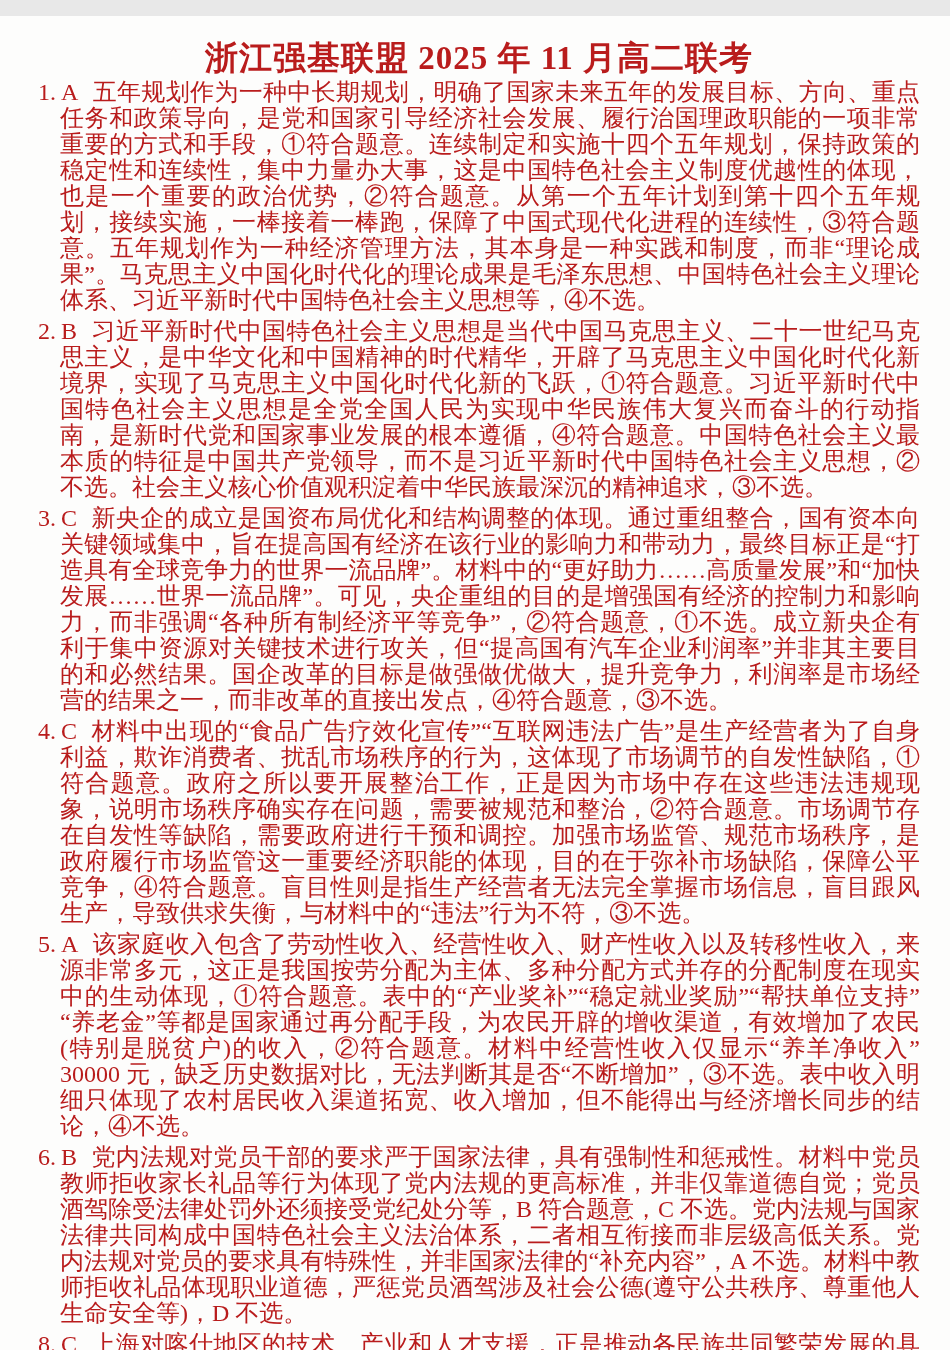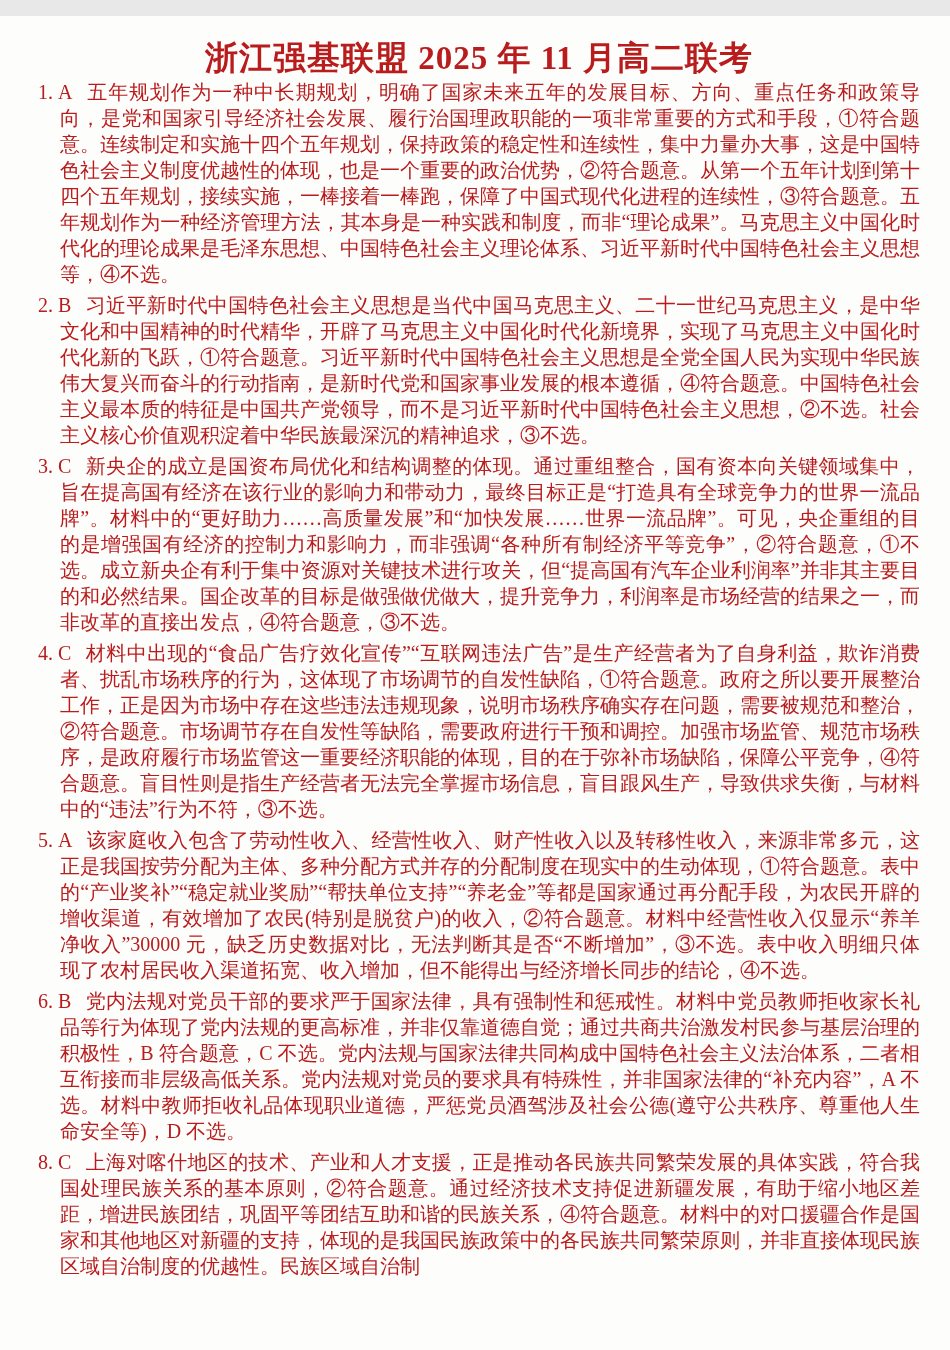--- a/index.html
+++ b/index.html
@@ -38,21 +38,21 @@
     letter-spacing: 2px;
     line-height: 1.2;
   }
   .answer-list {
     flex: 0 0 auto;
   }
   .item {
     margin: 0 0 5px 0;
     padding-left: 22px;
     text-indent: -22px;
-    font-size: 20px;
+    font-size: 24px;
     line-height: 26px;
     text-align: justify;
   }
   .item .num {
     display: inline;
   }
   .item .ans {
     display: inline;
     margin-left: 5px;
     margin-right: 14px;
@@ -68,19 +68,19 @@
   <p class="item"><span class="num">1.</span><span class="ans">A</span><span class="txt">五年规划作为一种中长期规划，明确了国家未来五年的发展目标、方向、重点任务和政策导向，是党和国家引导经济社会发展、履行治国理政职能的一项非常重要的方式和手段，①符合题意。连续制定和实施十四个五年规划，保持政策的稳定性和连续性，集中力量办大事，这是中国特色社会主义制度优越性的体现，也是一个重要的政治优势，②符合题意。从第一个五年计划到第十四个五年规划，接续实施，一棒接着一棒跑，保障了中国式现代化进程的连续性，③符合题意。五年规划作为一种经济管理方法，其本身是一种实践和制度，而非“理论成果”。马克思主义中国化时代化的理论成果是毛泽东思想、中国特色社会主义理论体系、习近平新时代中国特色社会主义思想等，④不选。</span></p>
 
   <p class="item"><span class="num">2.</span><span class="ans">B</span><span class="txt">习近平新时代中国特色社会主义思想是当代中国马克思主义、二十一世纪马克思主义，是中华文化和中国精神的时代精华，开辟了马克思主义中国化时代化新境界，实现了马克思主义中国化时代化新的飞跃，①符合题意。习近平新时代中国特色社会主义思想是全党全国人民为实现中华民族伟大复兴而奋斗的行动指南，是新时代党和国家事业发展的根本遵循，④符合题意。中国特色社会主义最本质的特征是中国共产党领导，而不是习近平新时代中国特色社会主义思想，②不选。社会主义核心价值观积淀着中华民族最深沉的精神追求，③不选。</span></p>
 
   <p class="item"><span class="num">3.</span><span class="ans">C</span><span class="txt">新央企的成立是国资布局优化和结构调整的体现。通过重组整合，国有资本向关键领域集中，旨在提高国有经济在该行业的影响力和带动力，最终目标正是“打造具有全球竞争力的世界一流品牌”。材料中的“更好助力……高质量发展”和“加快发展……世界一流品牌”。可见，央企重组的目的是增强国有经济的控制力和影响力，而非强调“各种所有制经济平等竞争”，②符合题意，①不选。成立新央企有利于集中资源对关键技术进行攻关，但“提高国有汽车企业利润率”并非其主要目的和必然结果。国企改革的目标是做强做优做大，提升竞争力，利润率是市场经营的结果之一，而非改革的直接出发点，④符合题意，③不选。</span></p>
 
   <p class="item"><span class="num">4.</span><span class="ans">C</span><span class="txt">材料中出现的“食品广告疗效化宣传”“互联网违法广告”是生产经营者为了自身利益，欺诈消费者、扰乱市场秩序的行为，这体现了市场调节的自发性缺陷，①符合题意。政府之所以要开展整治工作，正是因为市场中存在这些违法违规现象，说明市场秩序确实存在问题，需要被规范和整治，②符合题意。市场调节存在自发性等缺陷，需要政府进行干预和调控。加强市场监管、规范市场秩序，是政府履行市场监管这一重要经济职能的体现，目的在于弥补市场缺陷，保障公平竞争，④符合题意。盲目性则是指生产经营者无法完全掌握市场信息，盲目跟风生产，导致供求失衡，与材料中的“违法”行为不符，③不选。</span></p>
 
   <p class="item"><span class="num">5.</span><span class="ans">A</span><span class="txt">该家庭收入包含了劳动性收入、经营性收入、财产性收入以及转移性收入，来源非常多元，这正是我国按劳分配为主体、多种分配方式并存的分配制度在现实中的生动体现，①符合题意。表中的“产业奖补”“稳定就业奖励”“帮扶单位支持”“养老金”等都是国家通过再分配手段，为农民开辟的增收渠道，有效增加了农民(特别是脱贫户)的收入，②符合题意。材料中经营性收入仅显示“养羊净收入”30000 元，缺乏历史数据对比，无法判断其是否“不断增加”，③不选。表中收入明细只体现了农村居民收入渠道拓宽、收入增加，但不能得出与经济增长同步的结论，④不选。</span></p>
 
-  <p class="item"><span class="num">6.</span><span class="ans">B</span><span class="txt">党内法规对党员干部的要求严于国家法律，具有强制性和惩戒性。材料中党员教师拒收家长礼品等行为体现了党内法规的更高标准，并非仅靠道德自觉；通过共商共治激发村民参与基层治理的积极性，B 符合题意，C 不选。党内法规与国家法律共同构成中国特色社会主义法治体系，二者相互衔接而非层级高低关系。党内法规对党员的要求具有特殊性，并非国家法律的“补充内容”，A 不选。材料中教师拒收礼品体现职业道德，严惩党员酒驾涉及社会公德(遵守公共秩序、尊重他人生命安全等)，D 不选。</span></p>
+  <p class="item"><span class="num">6.</span><span class="ans">B</span><span class="txt">党内法规对党员干部的要求严于国家法律，具有强制性和惩戒性。材料中党员教师拒收家长礼品等行为体现了党内法规的更高标准，并非仅靠道德自觉；党员酒驾除受法律处罚外还须接受党纪处分等，B 符合题意，C 不选。党内法规与国家法律共同构成中国特色社会主义法治体系，二者相互衔接而非层级高低关系。党内法规对党员的要求具有特殊性，并非国家法律的“补充内容”，A 不选。材料中教师拒收礼品体现职业道德，严惩党员酒驾涉及社会公德(遵守公共秩序、尊重他人生命安全等)，D 不选。</span></p>
 
 
   <p class="item"><span class="num">8.</span><span class="ans">C</span><span class="txt">上海对喀什地区的技术、产业和人才支援，正是推动各民族共同繁荣发展的具体实践，符合我国处理民族关系的基本原则，②符合题意。通过经济技术支持促进新疆发展，有助于缩小地区差距，增进民族团结，巩固平等团结互助和谐的民族关系，④符合题意。材料中的对口援疆合作是国家和其他地区对新疆的支持，体现的是我国民族政策中的各民族共同繁荣原则，并非直接体现民族区域自治制度的优越性。民族区域自治制</span></p>
 </div>
 
 </div>
 
 </body></html>

